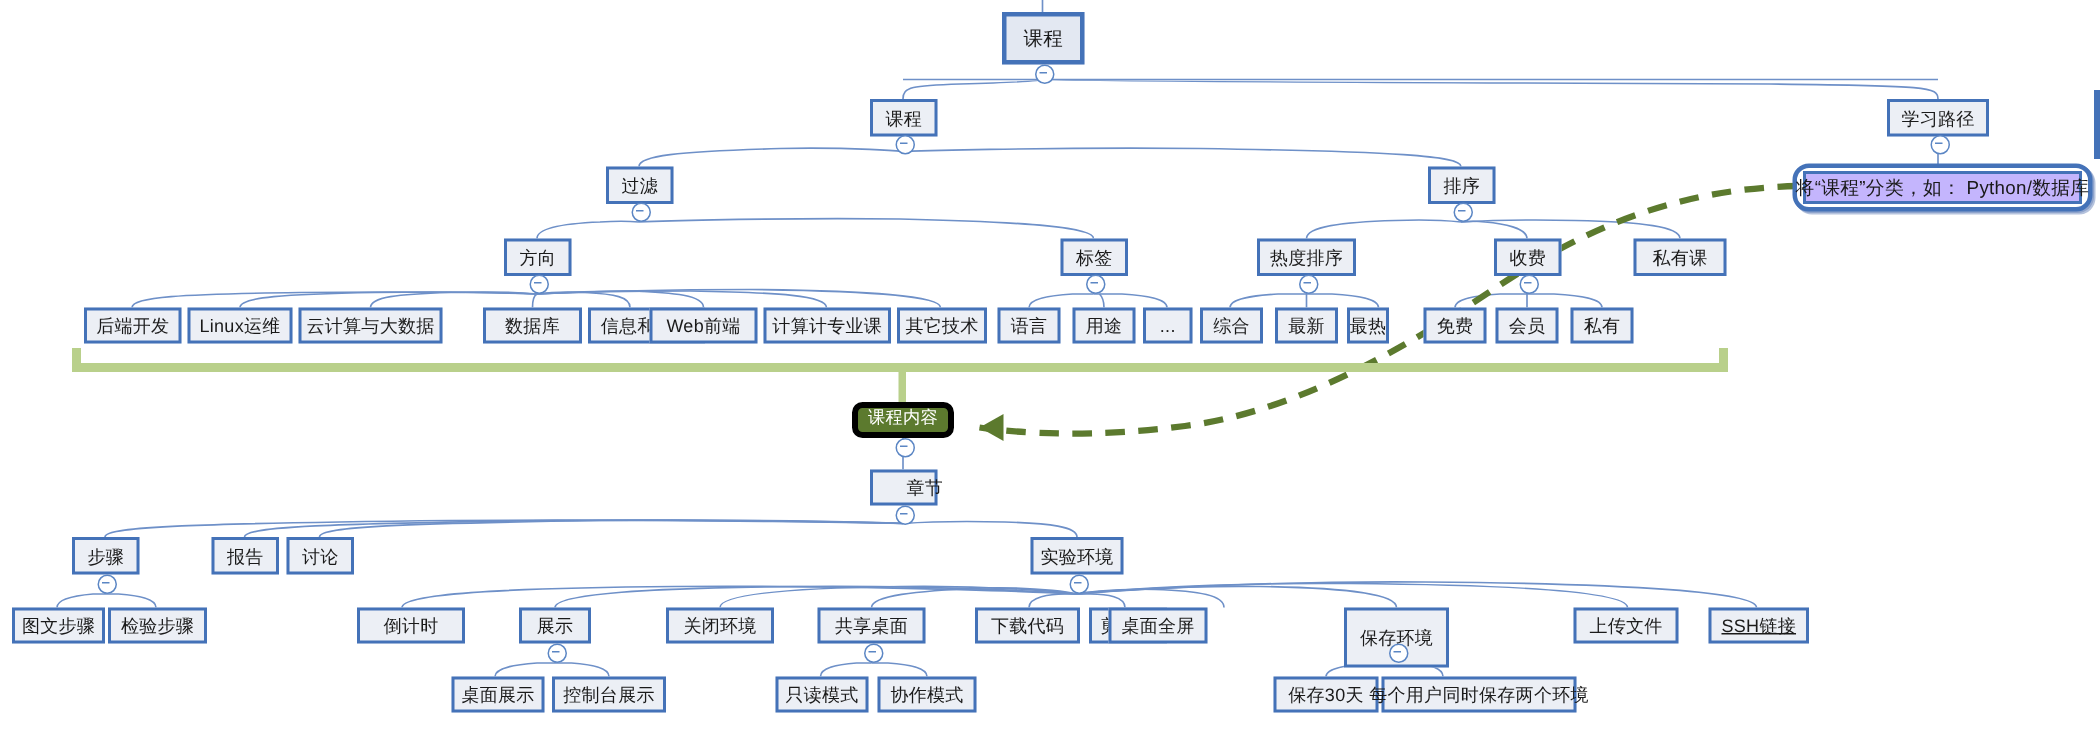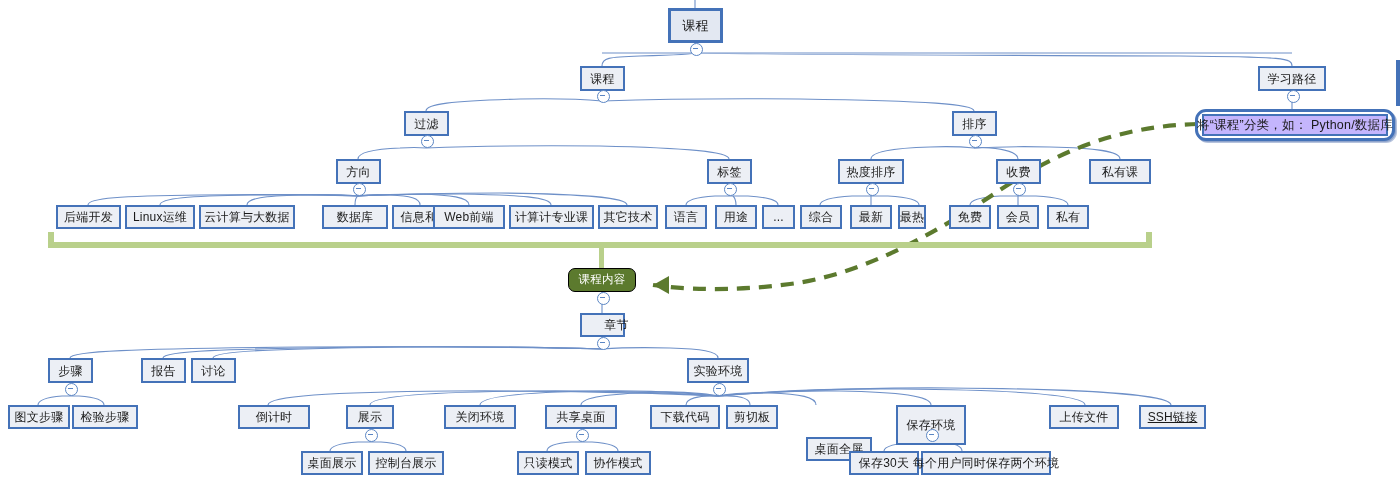--- a/index.html
+++ b/index.html
@@ -35,21 +35,21 @@
     letter-spacing:.2px;
     z-index:5;
   }
   .node.root{
     background:#e3e8f2;
     border-width:3px;
     font-size:13px;
   }
   .node.green{
     background:#5c7a2e;
-    border:1px solid #000000;
+    border:4px solid #000000;
     border-radius:7px;
     color:#ffffff;
     font-size:11.5px;
     z-index:7;
   }
   .node.callout{
     background:#c4b5fd;
     border:2px solid #4472b8;
     font-size:12.5px;
     z-index:8;
@@ -353,21 +353,21 @@
     <span>共享桌面</span>
     </div>
   <div class="collapse" style="left:576px;top:429px;"></div>
 
   <div class="node" style="left:650px;top:405px;width:70px;height:24px;">
     <span>下载代码</span>
     </div>
   <div class="node" style="left:726px;top:405px;width:52px;height:24px;">
     <span>剪切板</span>
     </div>
-  <div class="node" style="left:806px;top:405px;width:66px;height:24px;margin-top:32px;">
+  <div class="node" style="left:739px;top:405px;width:66px;height:24px;">
     <span>桌面全屏</span>
     </div>
 
   <div class="node" style="left:896px;top:405px;width:70px;height:40px;">
     <span>保存环境</span>
     </div>
   <div class="collapse" style="left:926px;top:429px;"></div>
 
   <div class="node" style="left:1049px;top:405px;width:70px;height:24px;">
     <span>上传文件</span>

